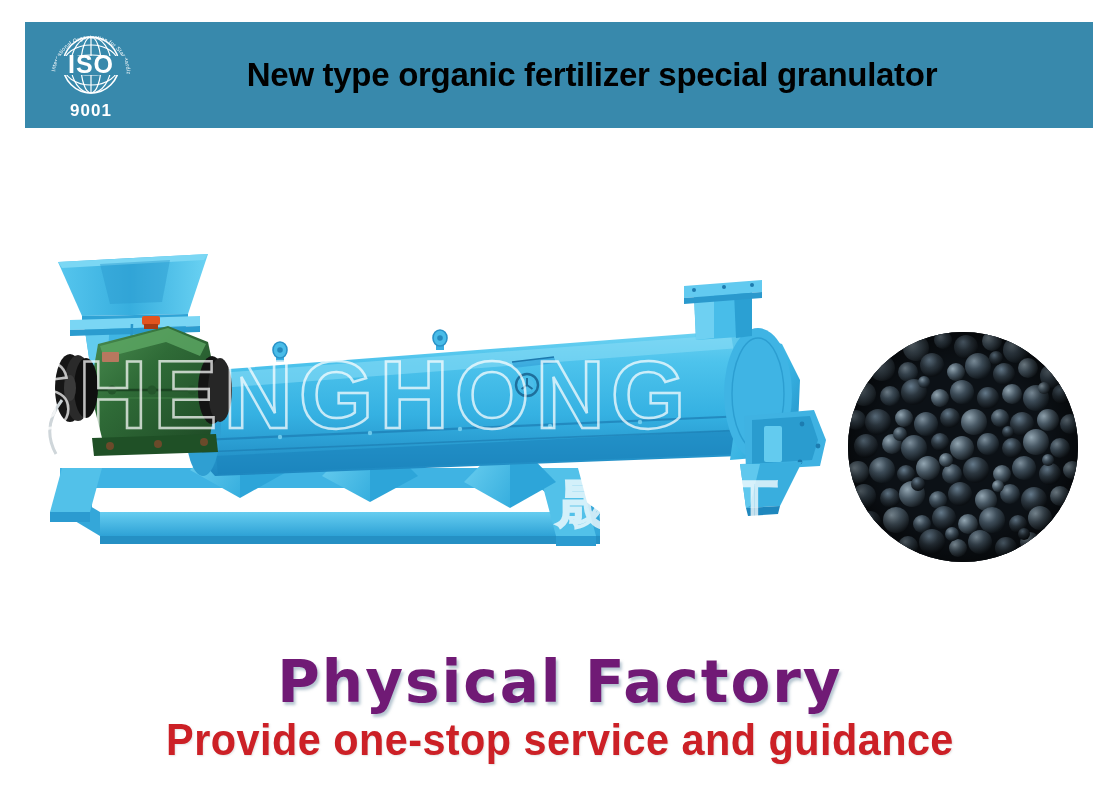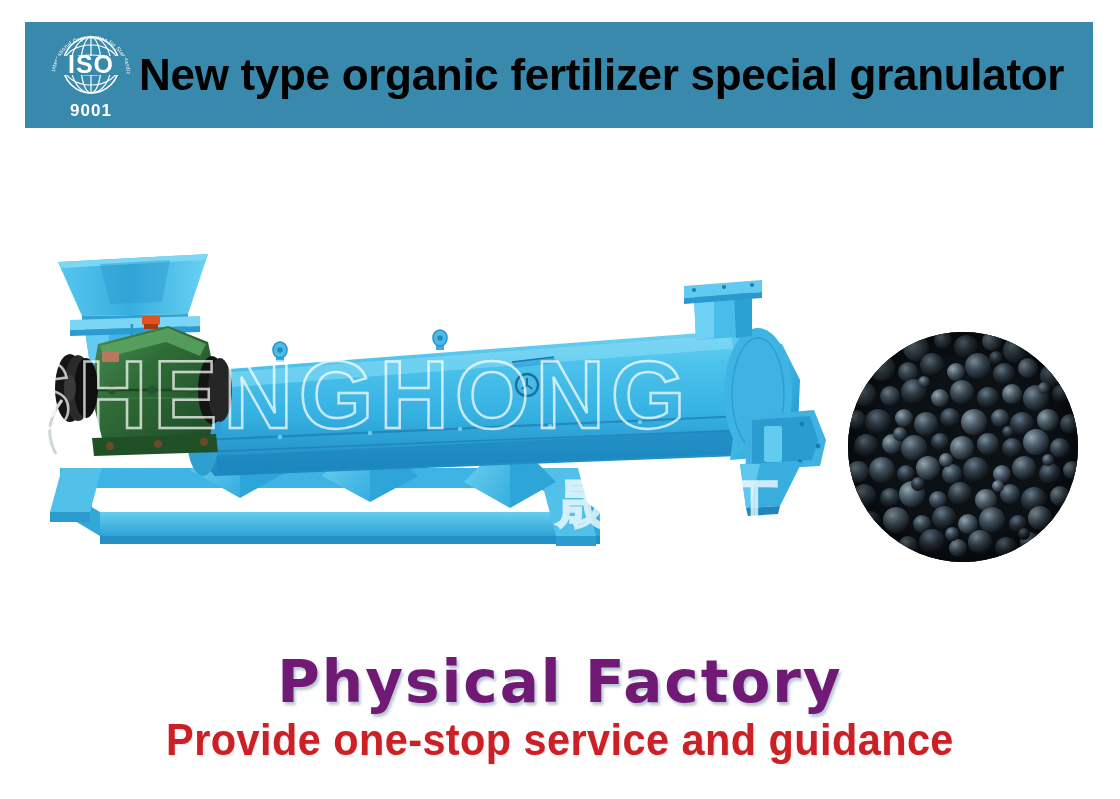--- a/index.html
+++ b/index.html
@@ -31,21 +31,21 @@
     width: 96px;
     height: 96px;
     margin-left: 18px;
     flex: 0 0 auto;
   }
   #iso-badge svg { display: block; }
   #banner-title {
     flex: 1 1 auto;
     text-align: center;
     color: #000000;
-    font-size: 44px;
+    font-size: 33px;
     font-weight: bold;
     letter-spacing: -0.3px;
     padding-right: 48px;
     white-space: nowrap;
     font-family: "Liberation Sans", sans-serif;
   }
 
   
   #machine-figure {
     position: absolute;

